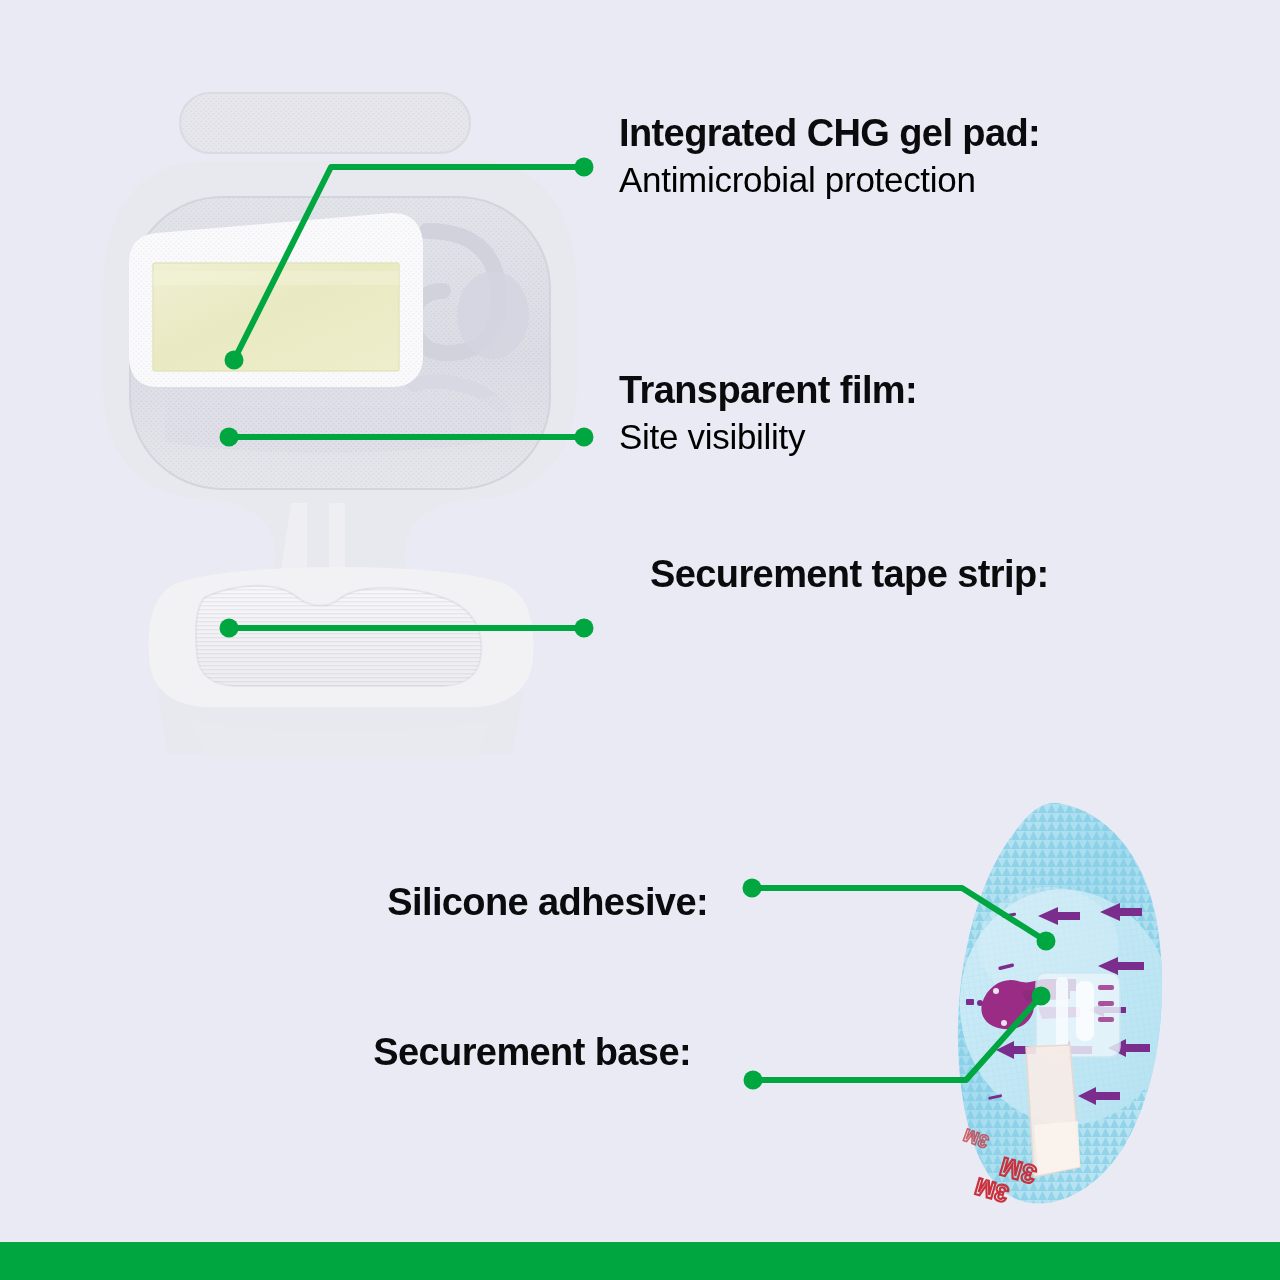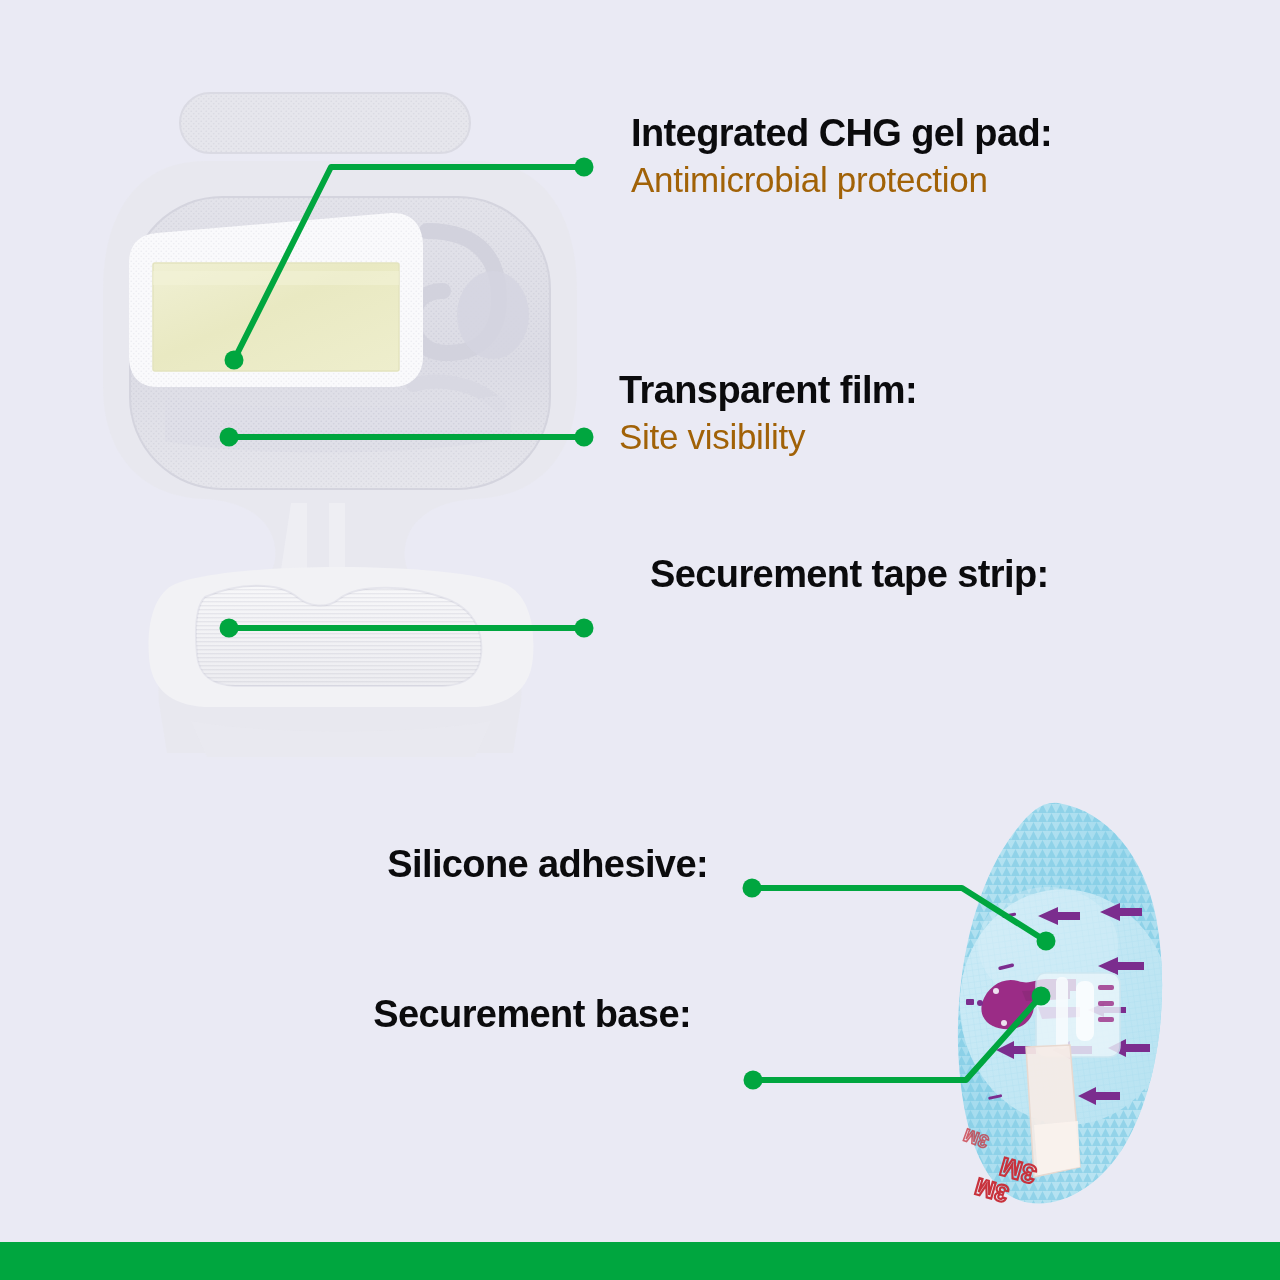--- a/index.html
+++ b/index.html
@@ -22,28 +22,28 @@
     font-weight:bold;
     font-size:38px;
     line-height:1.0;
     color:#0b0b0d;
     letter-spacing:-0.6px;
     white-space:nowrap;
   }
   .callout .desc {
     font-size:35px;
     line-height:1.12;
-    color:#a16207;
+    color:#000000;
     letter-spacing:-0.3px;
     margin-top:8px;
     white-space:pre-line;
   }
-  .callout.left-side { text-align:right; }
-
-  #c-chg   { left:619px; top:114px;margin-left:12px; }
+  .callout.left-side { text-align:right;margin-top:38px; }
+
+  #c-chg   { left:619px; top:114px; }
   #c-film  { left:619px; top:371px; }
   #c-tape  { left:650px; top:555px; }
   #c-sil   { right:572px; top:845px; }
   #c-base  { right:589px; top:995px; }
 
   
   #connectors {
     position:absolute; left:0; top:0;
     width:1280px; height:1280px;
     pointer-events:none;

